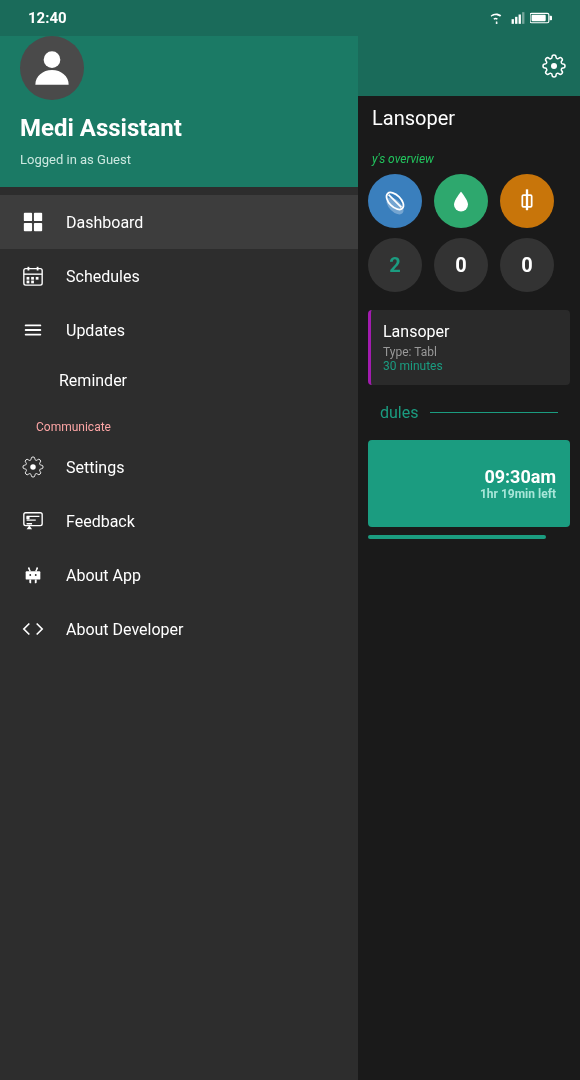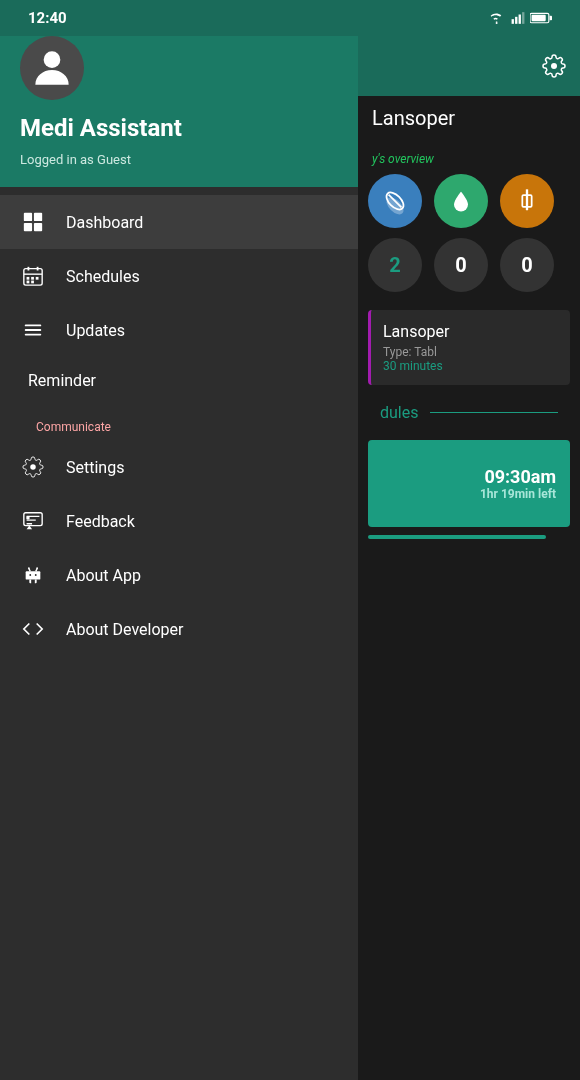--- a/index.html
+++ b/index.html
@@ -325,21 +325,21 @@
       <div class="nav-icon">
         <svg width="22" height="22" viewBox="0 0 24 24" fill="white">
           <rect x="3" y="6" width="18" height="2" rx="1"></rect>
           <rect x="3" y="11" width="18" height="2" rx="1"></rect>
           <rect x="3" y="16" width="18" height="2" rx="1"></rect>
         </svg>
       </div>
       <span class="nav-label">Updates</span>
     </div>
 
-    <div class="nav-item" style="padding-left: 28px;">
+    <div class="nav-item" style="padding-left: 46px; margin-left: 13px;">
       <span class="nav-label">Reminder</span>
     </div>
 
     <div class="section-label">Communicate</div>
 
     <div class="nav-item">
       <div class="nav-icon">
         <svg width="22" height="22" viewBox="0 0 24 24" fill="white">
           <circle cx="12" cy="12" r="3"></circle>
           <path d="M19.4 15a1.65 1.65 0 0 0 .33 1.82l.06.06a2 2 0 0 1-2.83 2.83l-.06-.06a1.65 1.65 0 0 0-1.82-.33 1.65 1.65 0 0 0-1 1.51V21a2 2 0 0 1-4 0v-.09A1.65 1.65 0 0 0 9 19.4a1.65 1.65 0 0 0-1.82.33l-.06.06a2 2 0 0 1-2.83-2.83l.06-.06A1.65 1.65 0 0 0 4.68 15a1.65 1.65 0 0 0-1.51-1H3a2 2 0 0 1 0-4h.09A1.65 1.65 0 0 0 4.6 9a1.65 1.65 0 0 0-.33-1.82l-.06-.06a2 2 0 0 1 2.83-2.83l.06.06A1.65 1.65 0 0 0 9 4.68a1.65 1.65 0 0 0 1-1.51V3a2 2 0 0 1 4 0v.09a1.65 1.65 0 0 0 1 1.51 1.65 1.65 0 0 0 1.82-.33l.06-.06a2 2 0 0 1 2.83 2.83l-.06.06A1.65 1.65 0 0 0 19.4 9a1.65 1.65 0 0 0 1.51 1H21a2 2 0 0 1 0 4h-.09a1.65 1.65 0 0 0-1.51 1z" stroke="white" stroke-width="1" fill="none"></path>

